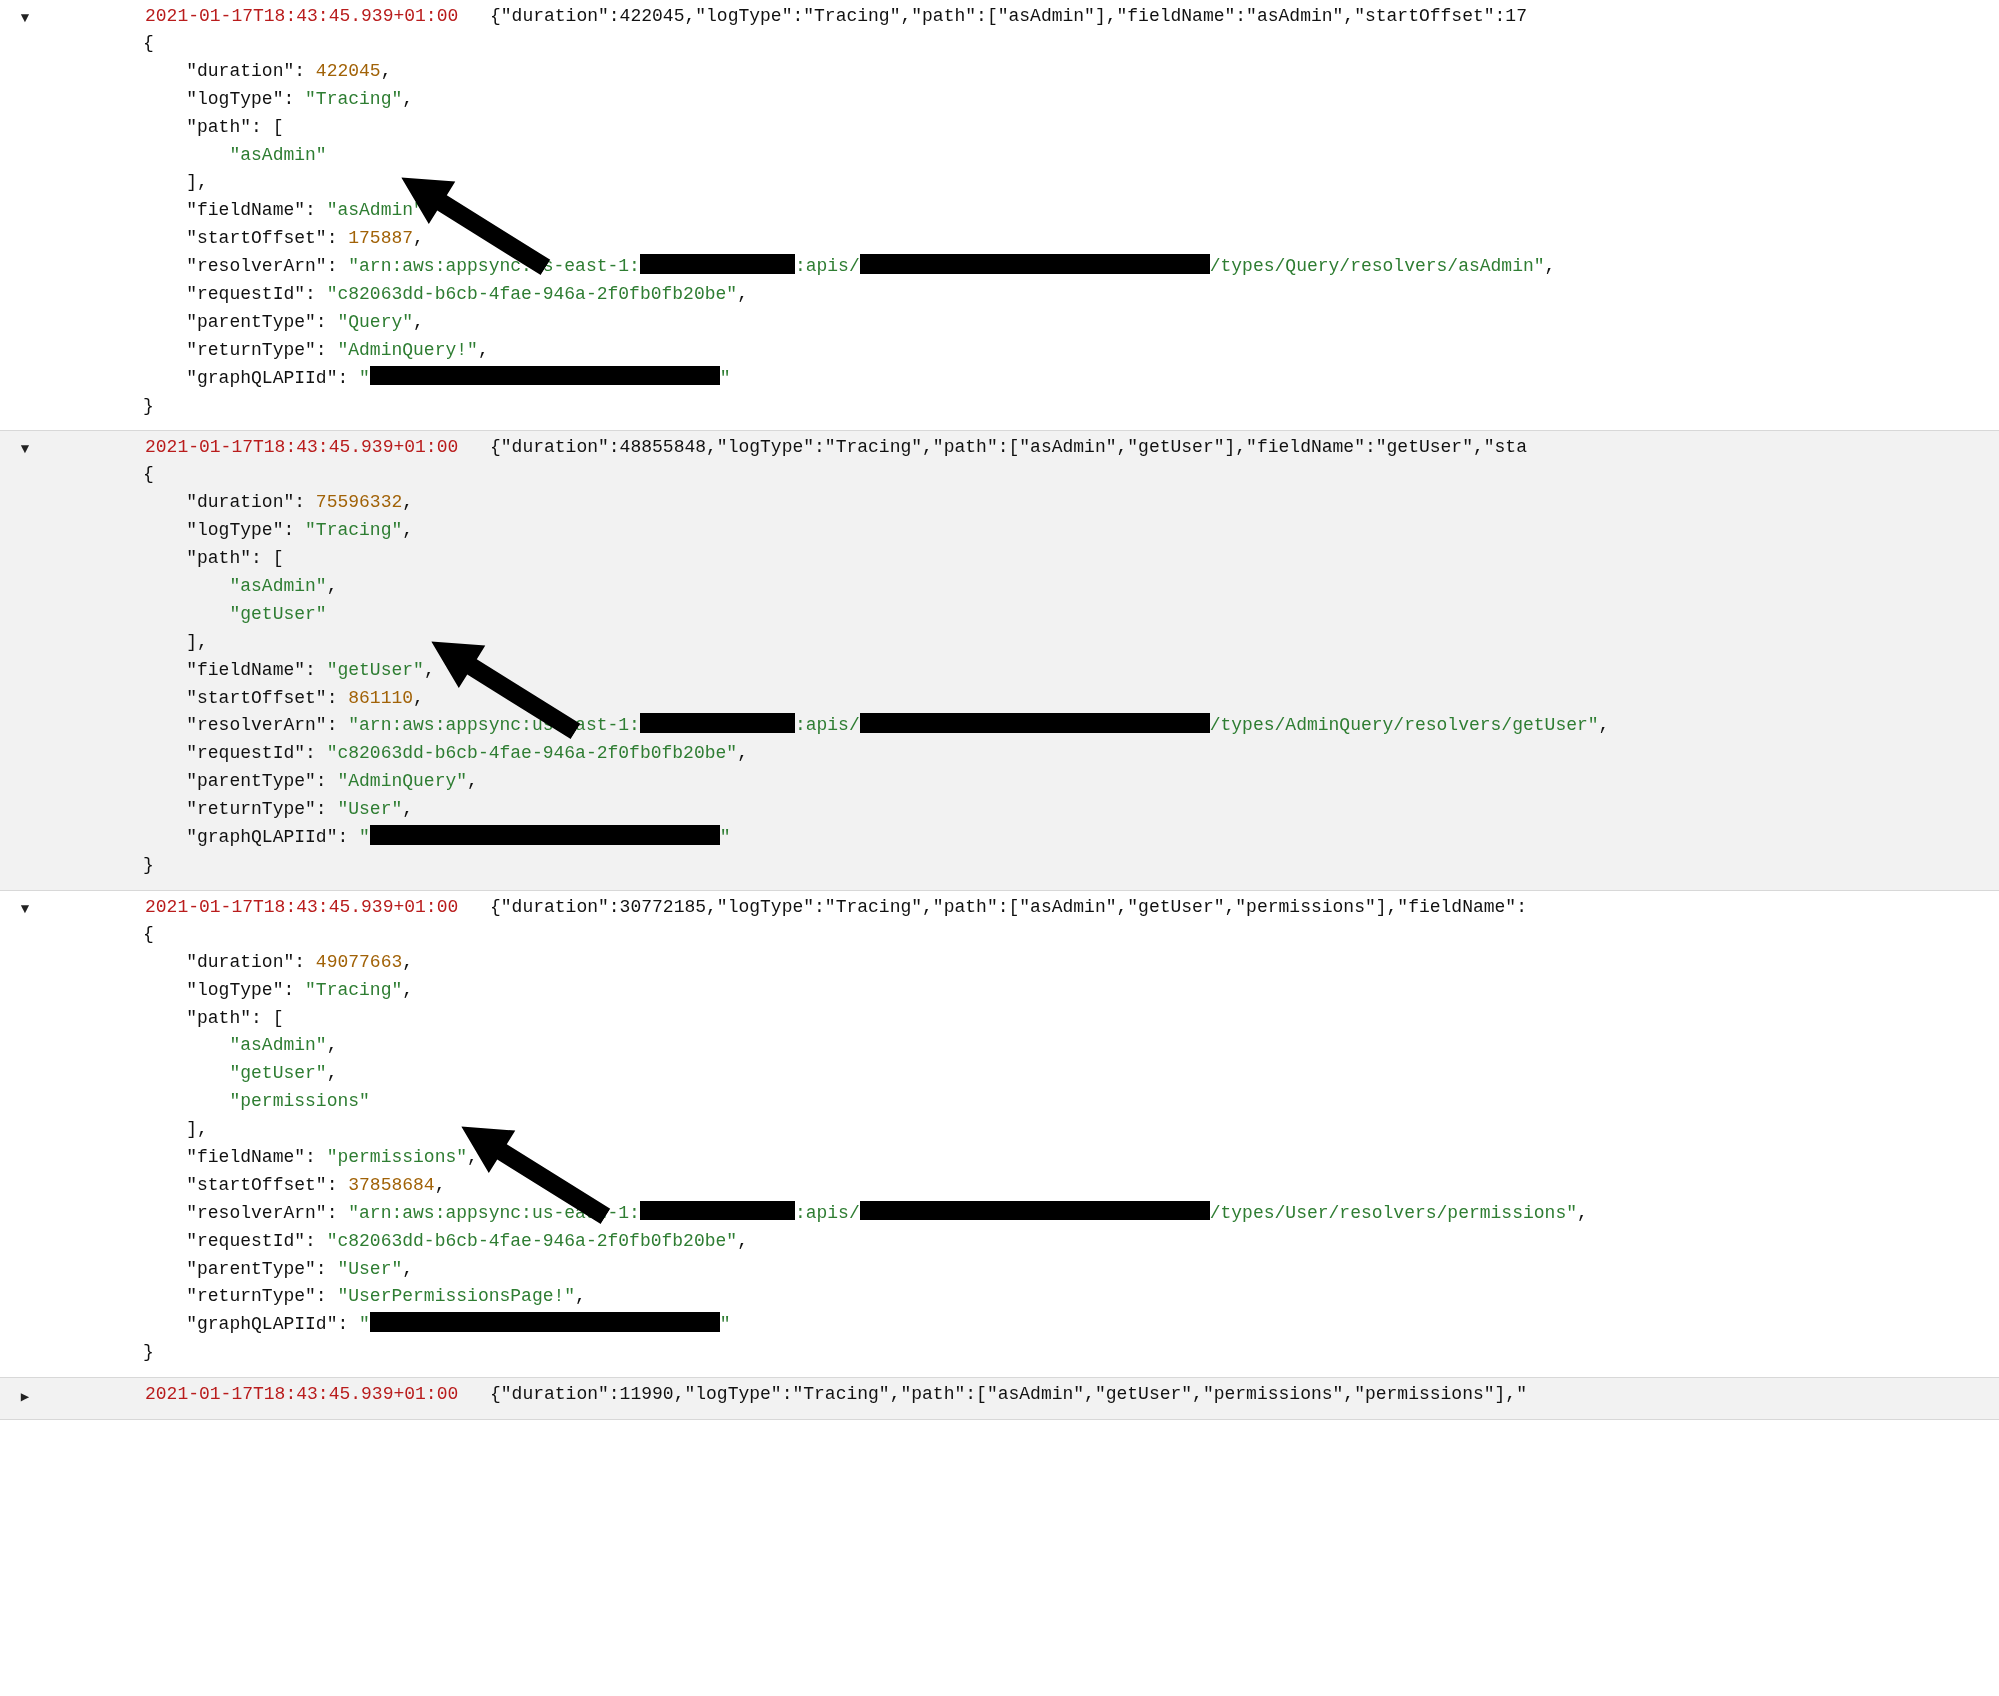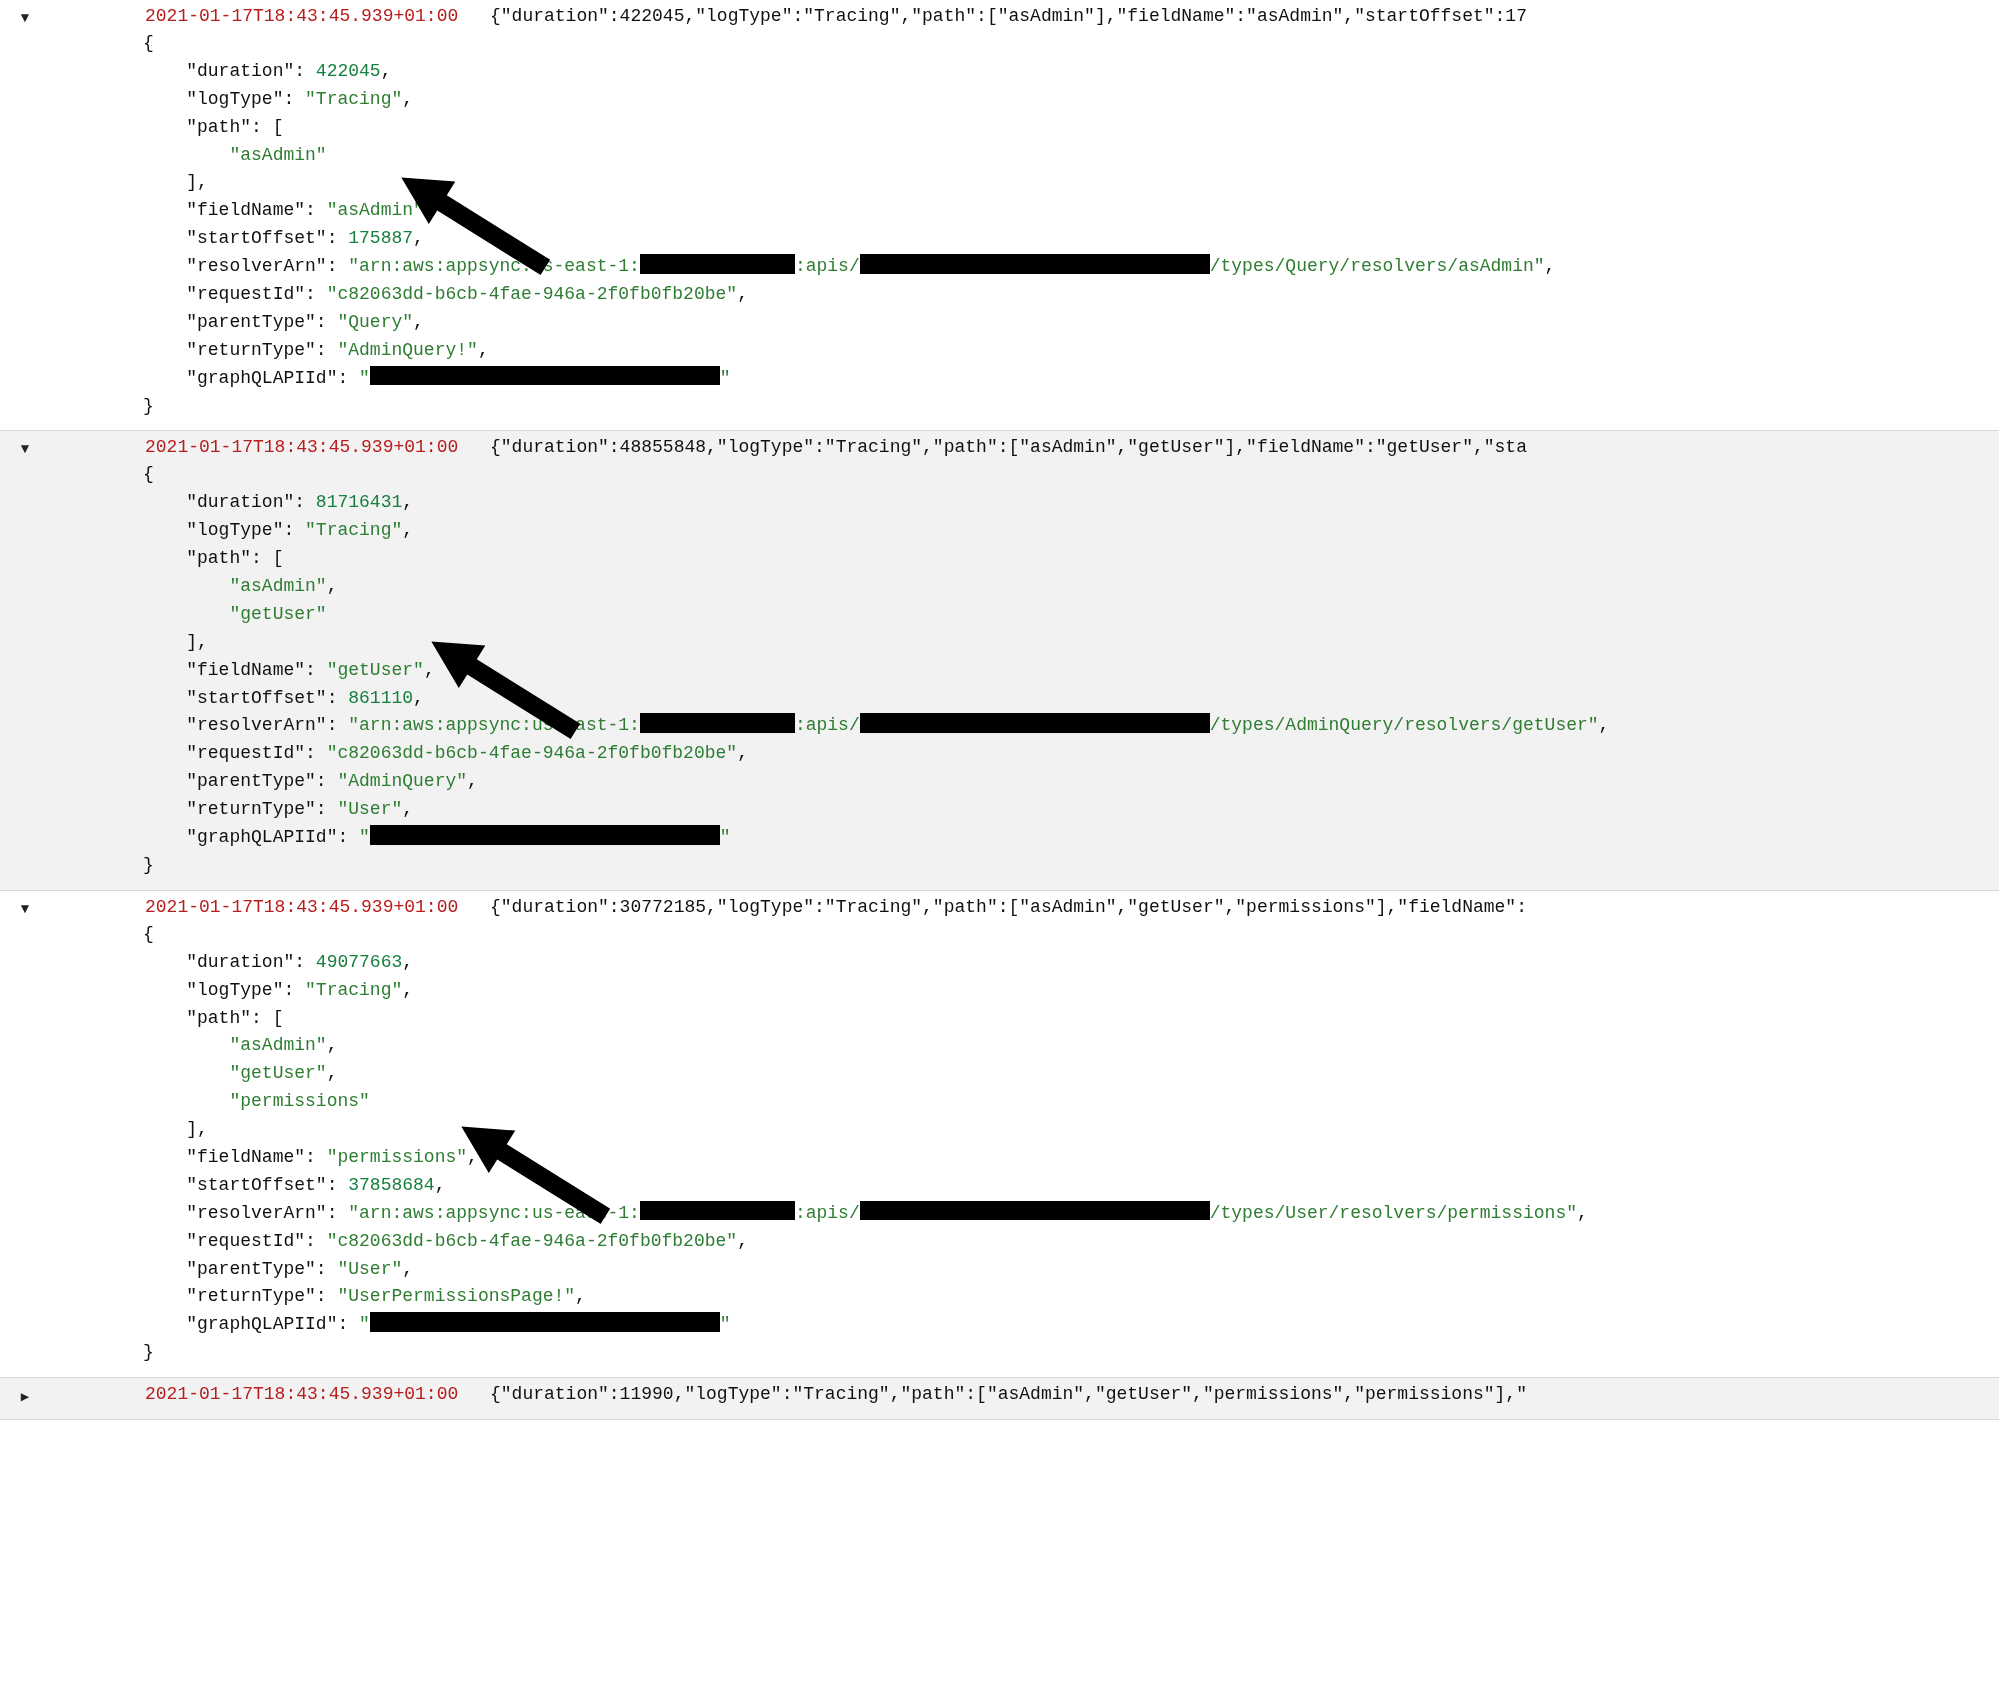--- a/index.html
+++ b/index.html
@@ -52,21 +52,21 @@
     padding-right: 4px;
   }
   .body {
     padding-left: 143px;
     line-height: 1.55;
     white-space: pre;
     font-family: inherit;
   }
   .k { color: #111; }            
   .s { color: #2e7d32; }         
-  .n { color: #15803d; }         
+  .n { color: #a16207; }         
   .redact {
     display: inline-block;
     background: #000;
     height: 1.1em;
     vertical-align: -0.15em;
   }
   .arrow {
     position: absolute;
     pointer-events: none;
   }
@@ -101,21 +101,21 @@
     </g>
   </svg></div>
     </div>
     <div class="log-row alt">
       <div class="log-header">
         <div class="toggle">▼</div>
         <div class="timestamp">2021-01-17T18:43:45.939+01:00</div>
         <div class="summary">{"duration":48855848,"logType":"Tracing","path":["asAdmin","getUser"],"fieldName":"getUser","sta</div>
       </div>
       <div class="body"><span class="k">{</span>
-    <span class="k">"duration": </span><span class="n">81716431</span><span class="k">,</span>
+    <span class="k">"duration": </span><span class="n">75596332</span><span class="k">,</span>
     <span class="k">"logType": </span><span class="s">"Tracing"</span><span class="k">,</span>
     <span class="k">"path": [</span>
         <span class="s">"asAdmin"</span><span class="k">,</span>
         <span class="s">"getUser"</span>
     <span class="k">],</span>
     <span class="k">"fieldName": </span><span class="s">"getUser"</span><span class="k">,</span>
     <span class="k">"startOffset": </span><span class="n">861110</span><span class="k">,</span>
     <span class="k">"resolverArn": </span><span class="s">"arn:aws:appsync:us-east-1:</span><span class="redact" style="width:155px"></span><span class="s">:apis/</span><span class="redact" style="width:350px"></span><span class="s">/types/AdminQuery/resolvers/getUser"</span><span class="k">,</span>
     <span class="k">"requestId": </span><span class="s">"c82063dd-b6cb-4fae-946a-2f0fb0fb20be"</span><span class="k">,</span>
     <span class="k">"parentType": </span><span class="s">"AdminQuery"</span><span class="k">,</span>

